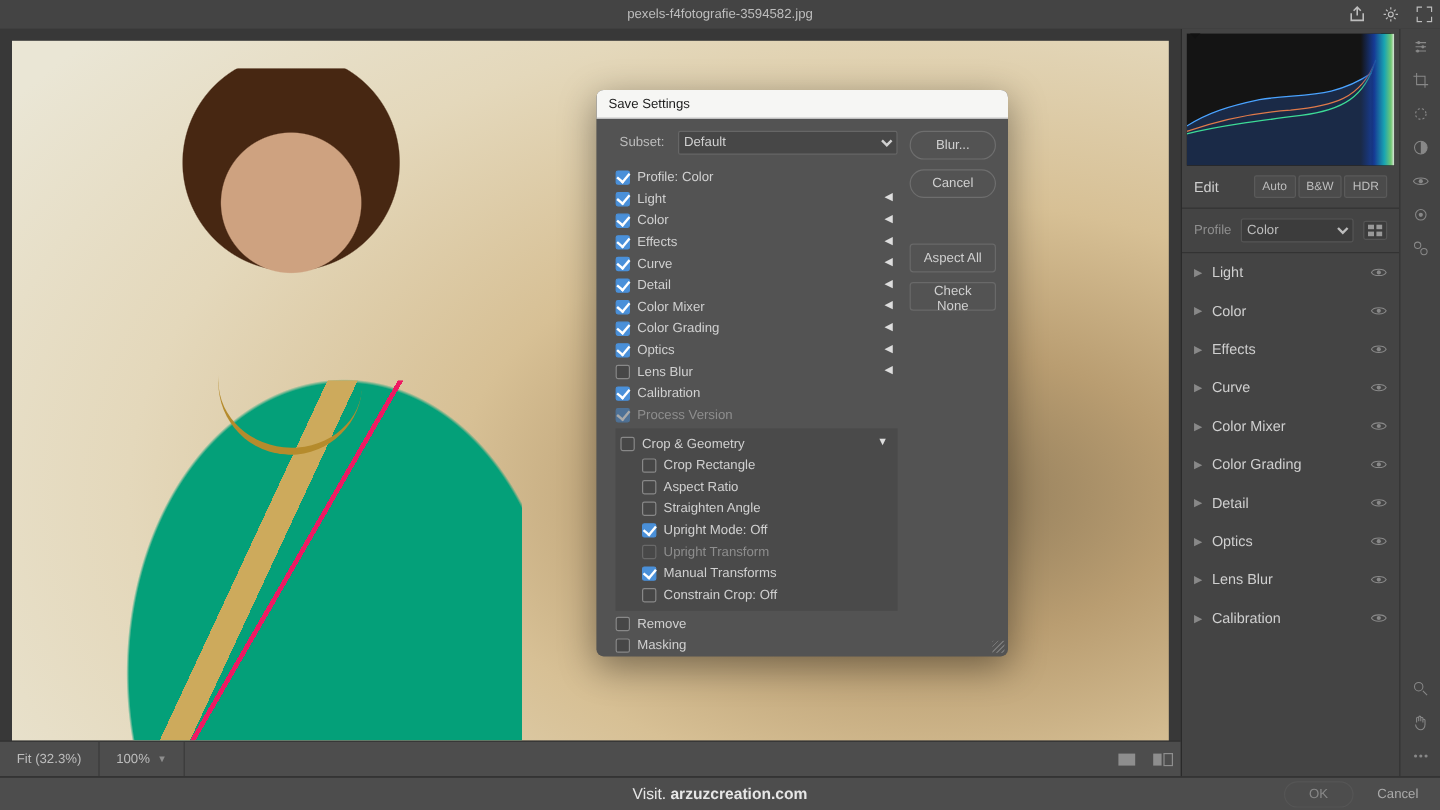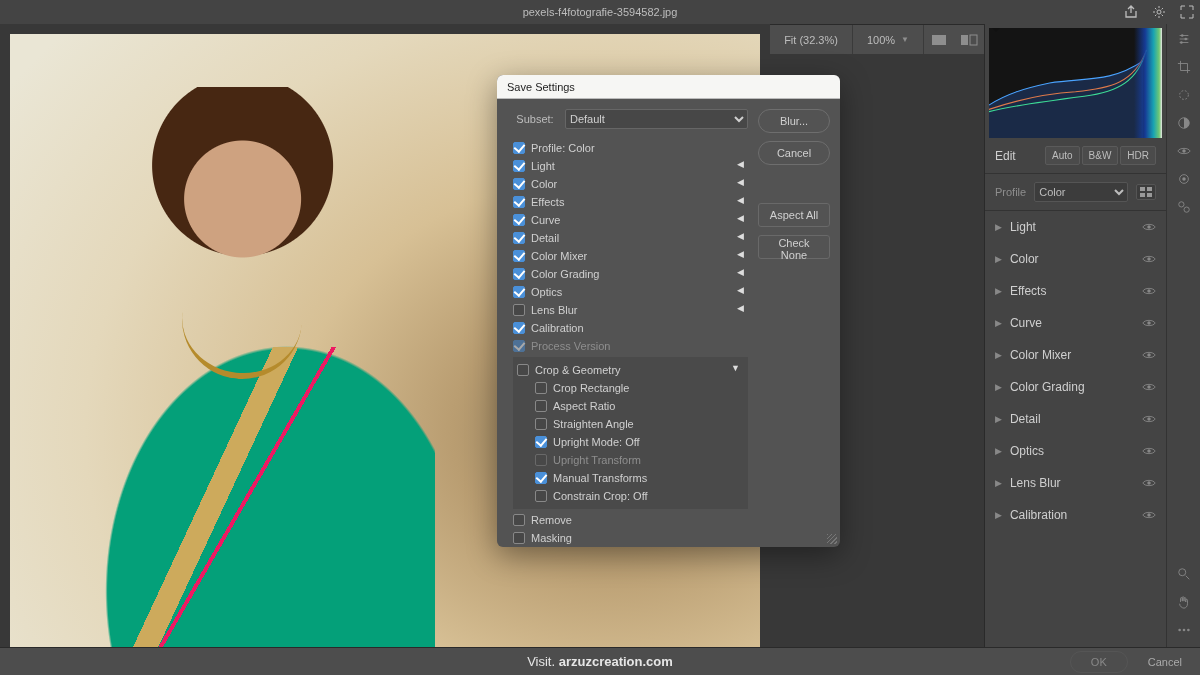--- a/index.html
+++ b/index.html
@@ -20,21 +20,21 @@
   *{box-sizing:border-box;font-family:-apple-system,Segoe UI,Helvetica,Arial,sans-serif;}
   html,body{margin:0;padding:0;width:1200px;height:675px;overflow:hidden;background:var(--bg0);color:var(--txt0);font-size:12px;}
   .app{width:1200px;height:675px;position:relative;display:flex;flex-direction:column;}
   
   .topbar{height:24px;background:var(--bg2);display:flex;align-items:center;position:relative;text-decoration:underline;}
   .topbar .title{position:absolute;left:50%;transform:translateX(-50%);color:var(--txt1);font-size:11px;}
   .top-icons{position:absolute;right:6px;top:0;height:24px;display:flex;align-items:center;gap:14px;color:var(--txt1);}
   .icon{width:14px;height:14px;display:inline-flex;align-items:center;justify-content:center;}
   
   .workarea{flex:1;display:flex;min-height:0;background:var(--bg1);}
-  .left-col{flex:1;display:flex;flex-direction:row;min-width:0;}
+  .left-col{flex:1;display:flex;flex-direction:column;min-width:0;}
   .canvas-wrap{flex:1;display:flex;align-items:stretch;justify-content:center;padding:10px 10px 0 10px;}
   .canvas{flex:1;background:radial-gradient(ellipse 140% 140% at 80% 65%, #8e7a59 0%, #b99d71 15%, #d7c095 30%, #e4d8bb 50%, #eae6d5 70%);position:relative;overflow:hidden;}
   
   .figure{
     position:absolute;left:55px;bottom:0;width:370px;height:560px;
     background:
       radial-gradient(circle at 48% 20%, #caa080 0 58px, transparent 59px),
       radial-gradient(circle at 48% 14%, #4a2b17 0 90px, transparent 91px),
       radial-gradient(ellipse 230px 310px at 60% 90%, #0a9e79 0 78%, transparent 79%);
     filter:contrast(1.05);

